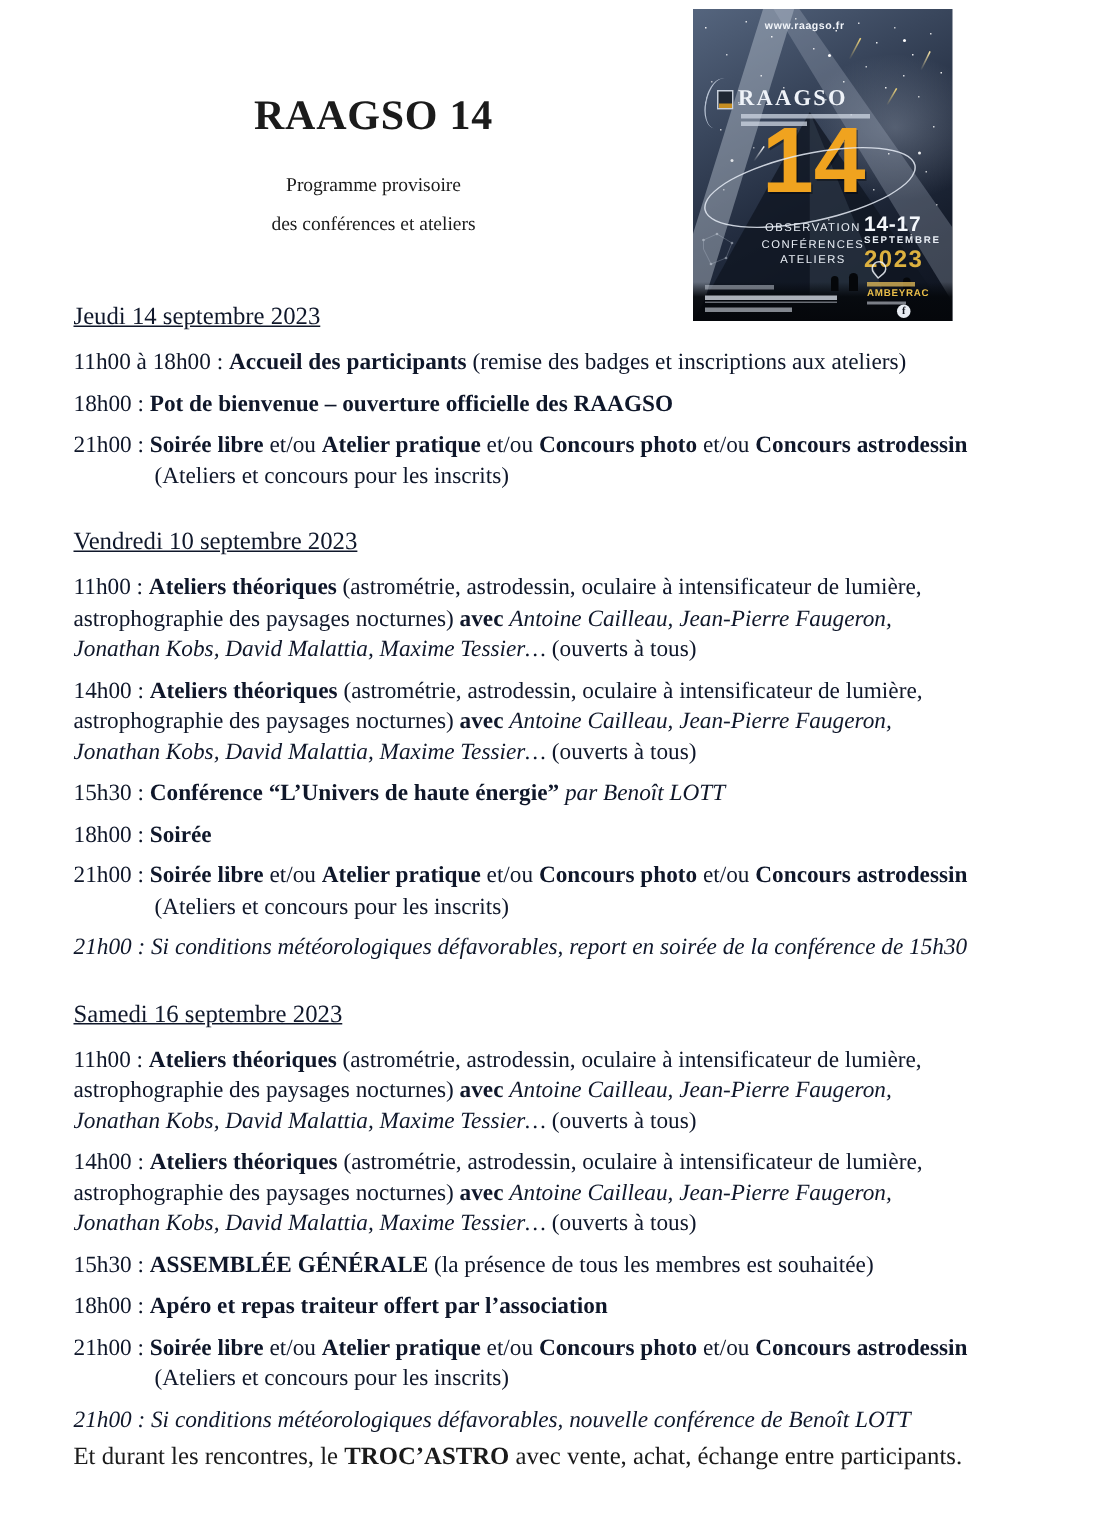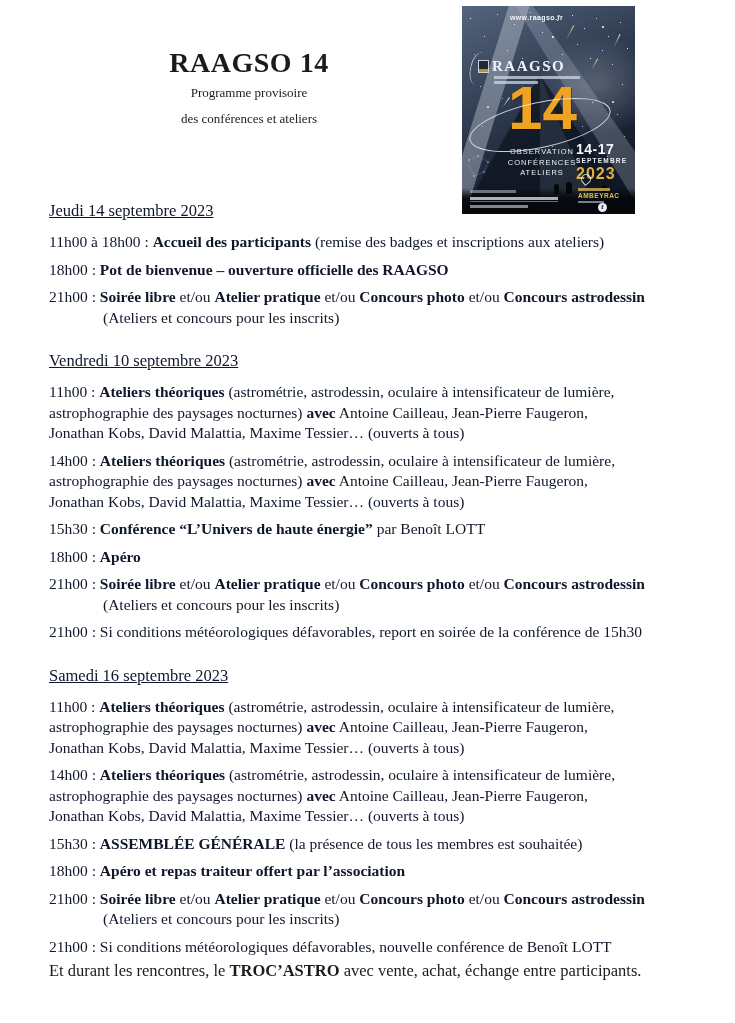--- a/index.html
+++ b/index.html
@@ -5,21 +5,21 @@
   html,body { margin:0; padding:0; }
   body {
     width:735px; height:1023px; background:#ffffff;
     font-family:"Liberation Serif", serif; color:#1b1b1b;
     position:relative; overflow:hidden;
   }
   .page { position:relative; width:735px; height:1023px; background:#fff; }
 
   
   .title-block { position:absolute; left:49px; top:46px; width:400px; text-align:center; }
-  .doc-title { font-size:28px; font-weight:bold; line-height:34px; margin:0; letter-spacing:.5px; }
+  .doc-title { font-size:28px; font-weight:bold; line-height:34px; margin:15px; letter-spacing:.5px; }
   .doc-subtitle { font-size:13px; line-height:26px; }
 
   
   .poster {
     position:absolute; left:462px; top:6px; width:173px; height:208px;
     background:
       radial-gradient(90px 70px at 78% 38%, rgba(205,215,230,.28), rgba(205,215,230,0) 70%),
       linear-gradient(152deg, #55657e 0%, #39465c 30%, #232d40 55%, #141b29 80%, #0d121d 100%);
     overflow:hidden; font-family:"Liberation Sans", sans-serif;
   }
@@ -98,21 +98,21 @@
 
   
   .content { position:absolute; left:49px; top:188px; width:650px; font-size:15.5px; color:#0f172a; }
   .date-heading { font-size:16.5px; font-weight:normal; text-decoration:underline;
     line-height:22px; margin:22px 0 10px; }
   .day-section:first-child .date-heading { margin-top:12px; }
   .item { margin:7px 0; line-height:20.5px; }
   .line { display:block; }
   .line.indent { padding-left:54px; }
   .b { font-weight:bold; }
-  .i { }
+  .i { font-style:italic; }
 
   
   .closing { position:absolute; left:49px; top:960px; width:665px; font-size:16.5px; line-height:22px; }
 </style>
 </head>
 <body>
 
 <div class="page">
 
   <div class="title-block">
@@ -207,21 +207,21 @@
         </div>
         <div class="item">
           <div class="line"><span class="">14h00 : </span><span class="b">Ateliers théoriques</span><span class=""> (astrométrie, astrodessin, oculaire à intensificateur de lumière,</span></div>
           <div class="line"><span class="">astrophographie des paysages nocturnes) </span><span class="b">avec</span><span class=""> </span><span class="i">Antoine Cailleau, Jean-Pierre Faugeron,</span></div>
           <div class="line"><span class="i">Jonathan Kobs, David Malattia, Maxime Tessier…</span><span class=""> (ouverts à tous)</span></div>
         </div>
         <div class="item">
           <div class="line"><span class="">15h30 : </span><span class="b">Conférence “L’Univers de haute énergie”</span><span class=""> </span><span class="i">par Benoît LOTT</span></div>
         </div>
         <div class="item">
-          <div class="line"><span class="">18h00 : </span><span class="b">Apéro</span></div>
+          <div class="line"><span class="">18h00 : </span><span class="b">Soirée</span></div>
         </div>
         <div class="item">
           <div class="line"><span class="">21h00 : </span><span class="b">Soirée libre</span><span class=""> et/ou </span><span class="b">Atelier pratique</span><span class=""> et/ou </span><span class="b">Concours photo</span><span class=""> et/ou </span><span class="b">Concours astrodessin</span></div>
           <div class="line indent"><span class="">(Ateliers et concours pour les inscrits)</span></div>
         </div>
         <div class="item">
           <div class="line"><span class="i">21h00 : Si conditions météorologiques défavorables, report en soirée de la conférence de 15h30</span></div>
         </div>
       </section>
       <section class="day-section">

